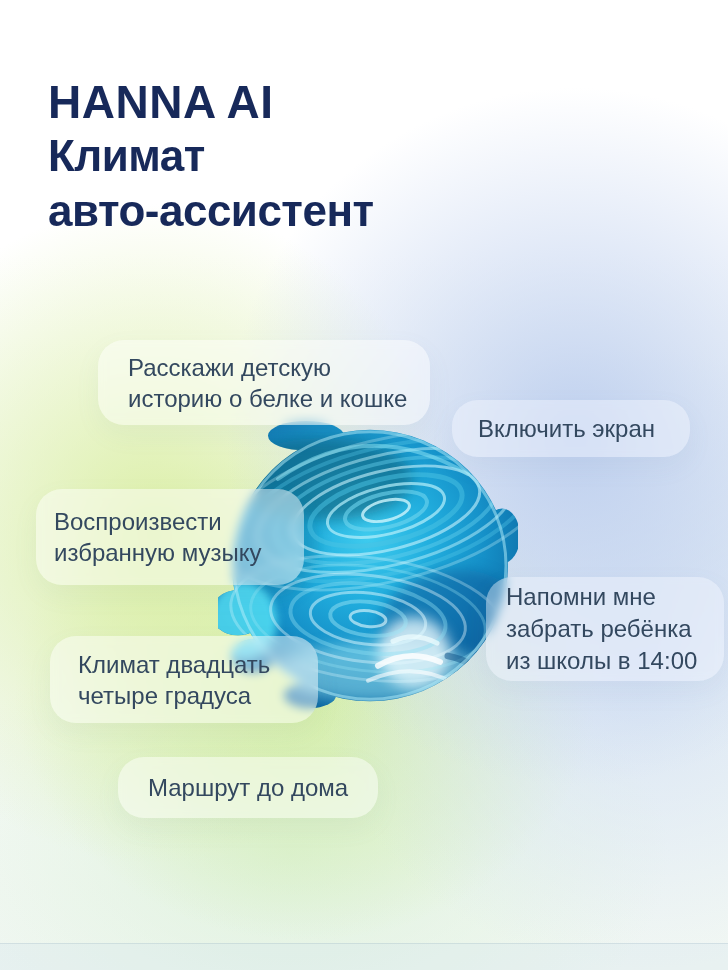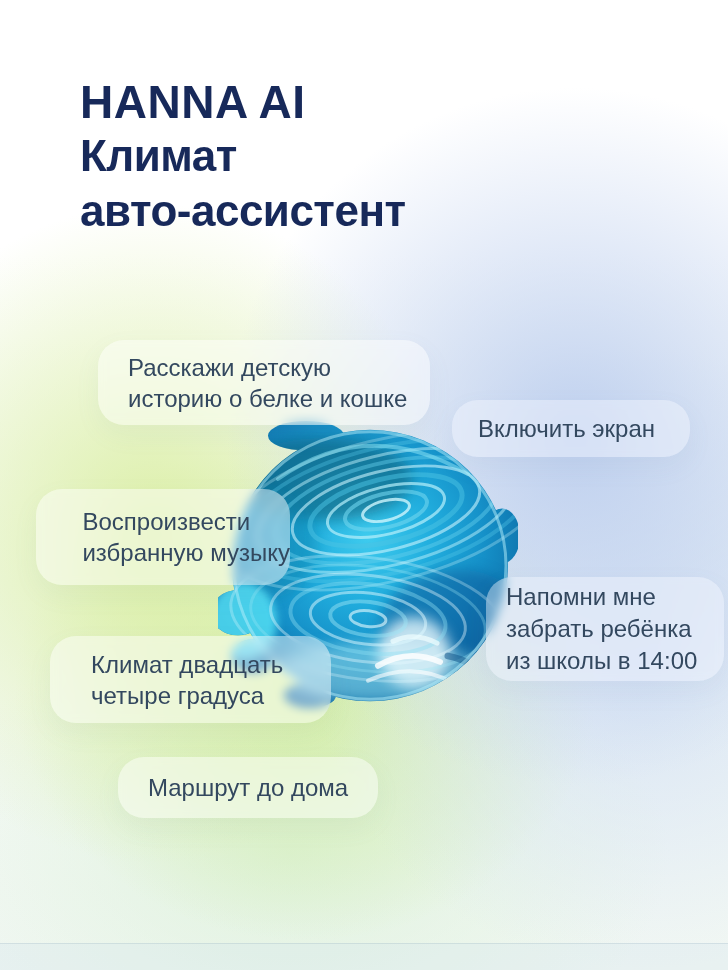--- a/index.html
+++ b/index.html
@@ -20,21 +20,20 @@
       radial-gradient(48% 36% at 79% 45%, rgba(188,206,238,0.95) 0%, rgba(188,206,238,0) 100%),
       radial-gradient(45% 32% at 88% 68%, rgba(205,220,244,0.75) 0%, rgba(205,220,244,0) 100%),
       radial-gradient(42% 34% at 21% 55%, rgba(217,238,160,0.92) 0%, rgba(217,238,160,0) 100%),
       radial-gradient(40% 26% at 42% 71%, rgba(206,236,158,0.85) 0%, rgba(206,236,158,0) 100%),
       radial-gradient(52% 24% at 40% 88%, rgba(216,240,212,0.70) 0%, rgba(216,240,212,0) 100%),
       linear-gradient(180deg, #ffffff 0%, #ffffff 26%, #f7fbf7 60%, #f1f7f3 100%);
   }
   .header {
     position: absolute; left: 48px; top: 76px;
     color: #17295a;
-    margin-left: 32px;
   }
   .brand {
     margin: 0;
     font-size: 46px; font-weight: 700; line-height: 52px;
     letter-spacing: 0.5px;
   }
   .subtitle {
     margin: 0;
     font-size: 44px; font-weight: 700; line-height: 55px;
     letter-spacing: -0.5px;
@@ -52,23 +51,23 @@
     backdrop-filter: blur(5px);
     -webkit-backdrop-filter: blur(5px);
     box-shadow: 0 10px 26px rgba(110,140,165,0.07);
     color: #33485f;
     font-size: 24px; line-height: 31px;
   }
   .bubble span { white-space: pre-line; }
   .bubble.right { background: rgba(245,249,255,0.42); }
   .b1 { left: 98px;  top: 340px; width: 302px; height: 85px;  padding-left: 30px; }
   .b2 { left: 452px; top: 400px; width: 212px; height: 57px;  padding-left: 26px; }
-  .b3 { left: 36px;  top: 489px; width: 250px; height: 96px;  padding-left: 4px; justify-content: flex-end; }
+  .b3 { left: 36px;  top: 489px; width: 250px; height: 96px;  padding-left: 18px; }
   .b4 { left: 486px; top: 577px; width: 218px; height: 104px; padding-left: 20px; line-height: 32px; }
-  .b5 { left: 50px;  top: 636px; width: 240px; height: 87px;  padding-left: 41px; }
+  .b5 { left: 50px;  top: 636px; width: 240px; height: 87px;  padding-left: 28px; }
   .b6 { left: 118px; top: 757px; width: 230px; height: 61px;  padding-left: 30px; text-align: center; }
   .b7 { left: 437px; top: 727px; width: 234px; height: 132px; padding-left: 24px; line-height: 32px; }
   .footer-divider {
     position: absolute; left: 0; top: 943px; width: 728px; height: 1px;
     background: rgba(165,190,205,0.40);
   }
   .footer-strip {
     position: absolute; left: 0; top: 944px; width: 728px; height: 26px;
     background: rgba(210,226,238,0.28);
   }

